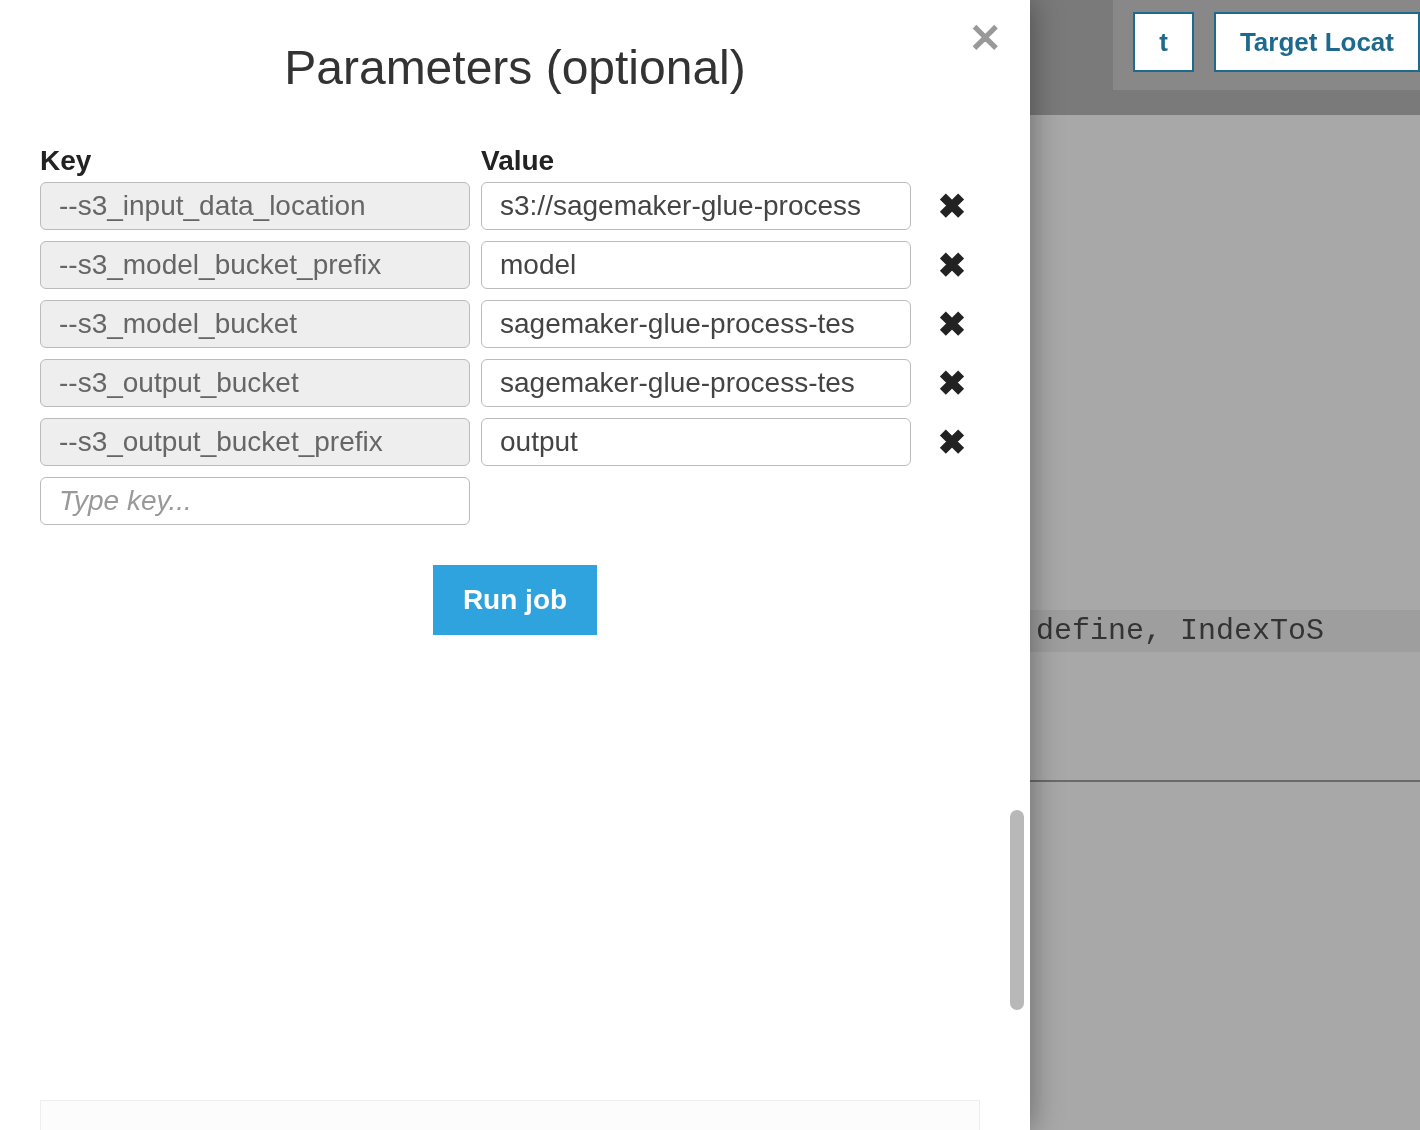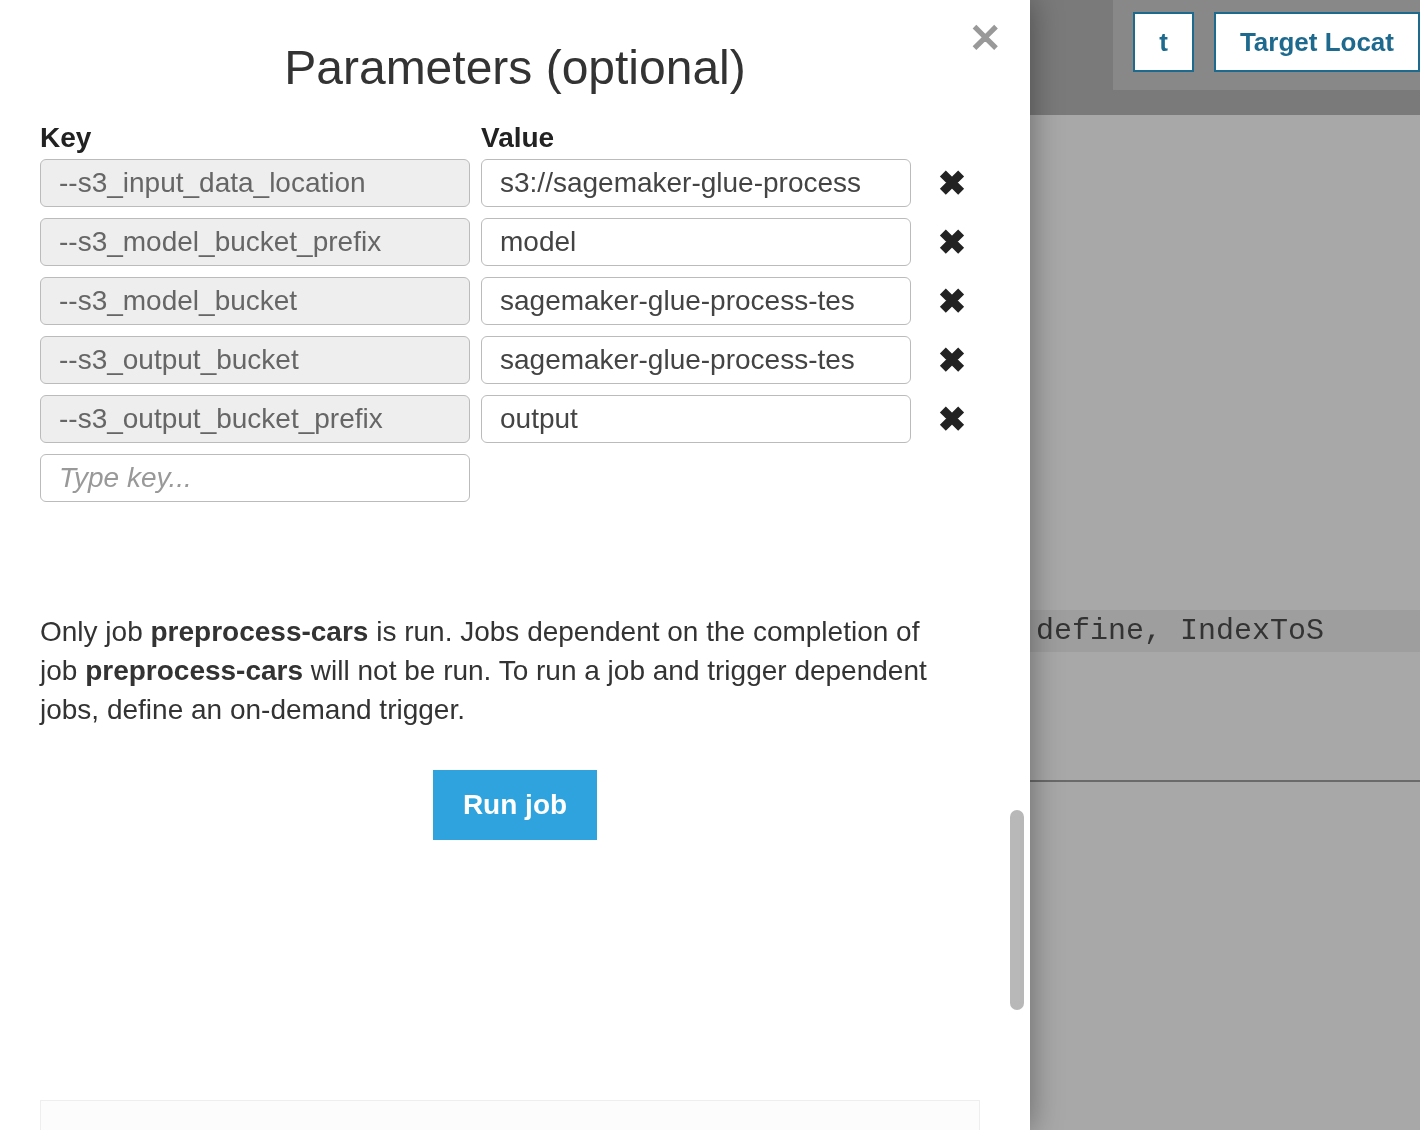--- a/index.html
+++ b/index.html
@@ -92,21 +92,21 @@
       color: #999;
       font-weight: bold;
       cursor: pointer;
       line-height: 1;
     }
     .modal-title {
       text-align: center;
       font-size: 48px;
       font-weight: 400;
       color: #333;
-      margin-bottom: 27px;
+      margin-bottom: 50px;
       margin-top: 20px;
     }
     .params-grid {
       display: grid;
       grid-template-columns: 430px 430px 60px;
       column-gap: 20px;
       row-gap: 30px;
       align-items: center;
       gap: 11px;
     }
@@ -228,23 +228,20 @@
     <div class="remove-icon">✖</div>
 
     <input type="text" disabled="" value="--s3_output_bucket_prefix" style="">
     <input type="text" value="output" style="">
     <div class="remove-icon">✖</div>
 
     <input type="text" placeholder="Type key..." style="">
     <div></div>
   </div>
 
-  <p class="info-text">
-    <span>Only job </span><strong>preprocess-cars</strong><span> is run. Jobs dependent on the completion of job </span><strong>preprocess-cars</strong><span> will not be run. To run a job and trigger dependent jobs, define an on-demand trigger.</span>
-  </p>
 
   <div class="run-btn-row">
     <button class="run-btn">Run job</button>
   </div>
 
   <div class="scrollbar"></div>
   <div class="inner-panel"></div>
 </div>
 
 </body></html>

